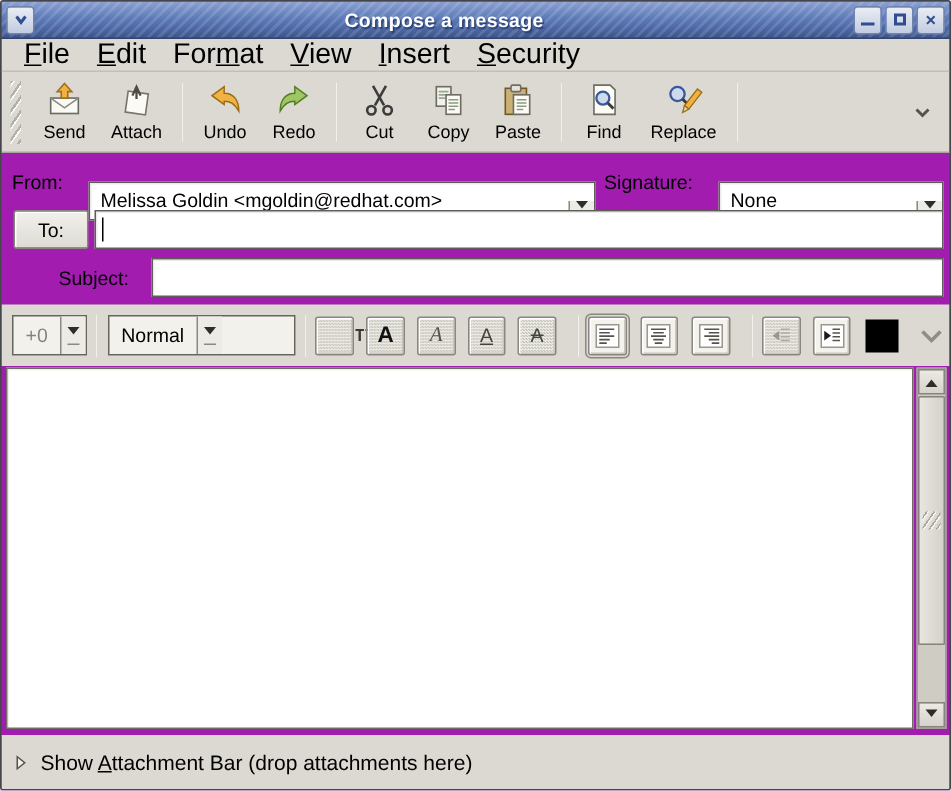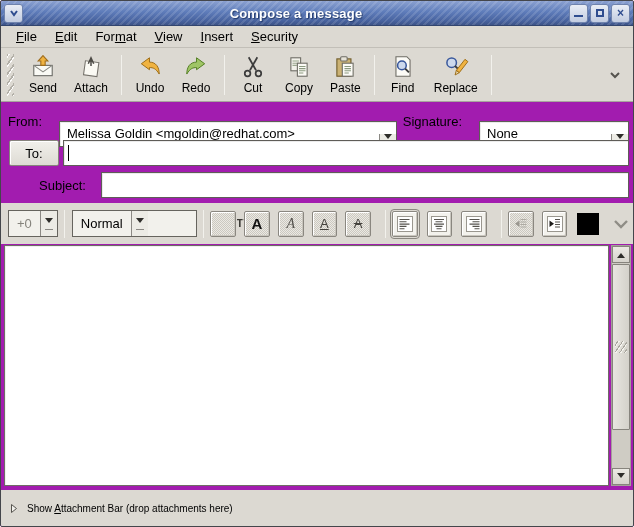--- a/index.html
+++ b/index.html
@@ -28,21 +28,21 @@
     text-shadow:1px 1px 1px #243b6b; letter-spacing:.2px;
   }
   .tb-right { display:flex; gap:2px; }
   .glyph-min { width:9px; height:2px; background:#2f4d8f; margin-top:6px; }
   .glyph-box { width:8px; height:8px; border:2px solid #2f4d8f; }
   
   .menubar {
     height:22px; flex:0 0 22px; display:flex; align-items:center;
     background:#dcd9d2; padding-left:6px; border-bottom:1px solid #c2bfb8;
   }
-  .menu-item { padding:2px 9px; font-size:13px; color:#000; cursor:default; }
+  .menu-item { padding:2px 9px; font-size:19px; color:#000; cursor:default; }
   .menu-item .u { text-decoration:underline; }
   
   .toolbar {
     height:54px; flex:0 0 54px; display:flex; align-items:center;
     background:#dcd9d2; padding:2px 4px; border-bottom:1px solid #a8a59d;
   }
   .drag-handle {
     width:7px; height:42px; margin:0 6px 0 2px;
     background:repeating-linear-gradient(125deg,#b2afa7 0 1.5px, rgba(255,255,255,.9) 1.5px 2.5px, transparent 2.5px 5.5px);
   }
@@ -118,21 +118,21 @@
   .sb-track { flex:1; position:relative; }
   .sb-thumb { position:absolute; left:0; right:0; top:1px; height:81%;
     background:linear-gradient(90deg,#e8e6e0,#d4d1ca); border:1px solid #87847d; border-radius:1px;
     display:flex; align-items:center; justify-content:center; }
   .grip { width:12px; height:12px;
     background:repeating-linear-gradient(125deg, transparent 0 2px, #aaa79f 2px 3px, #f4f3ee 3px 4px); }
   .tri-up-s { width:0; height:0; border:4px solid transparent; border-bottom:5px solid #2e2d2a; margin-bottom:2px;}
   .tri-dn-s { width:0; height:0; border:4px solid transparent; border-top:5px solid #2e2d2a; margin-top:2px;}
   
   .attachbar { flex:0 0 36px; display:flex; align-items:center; gap:9px; padding-left:9px;
-    background:#dcd9d2; font-size:10px; color:#000; }
+    background:#dcd9d2; font-size:14px; color:#000; }
   .attachbar .u { text-decoration:underline; }
   svg { display:block; }
 </style>
 </head>
 <body>
 
 <div class="window">
 
   <div class="titlebar">
     <div class="tb-btn">

